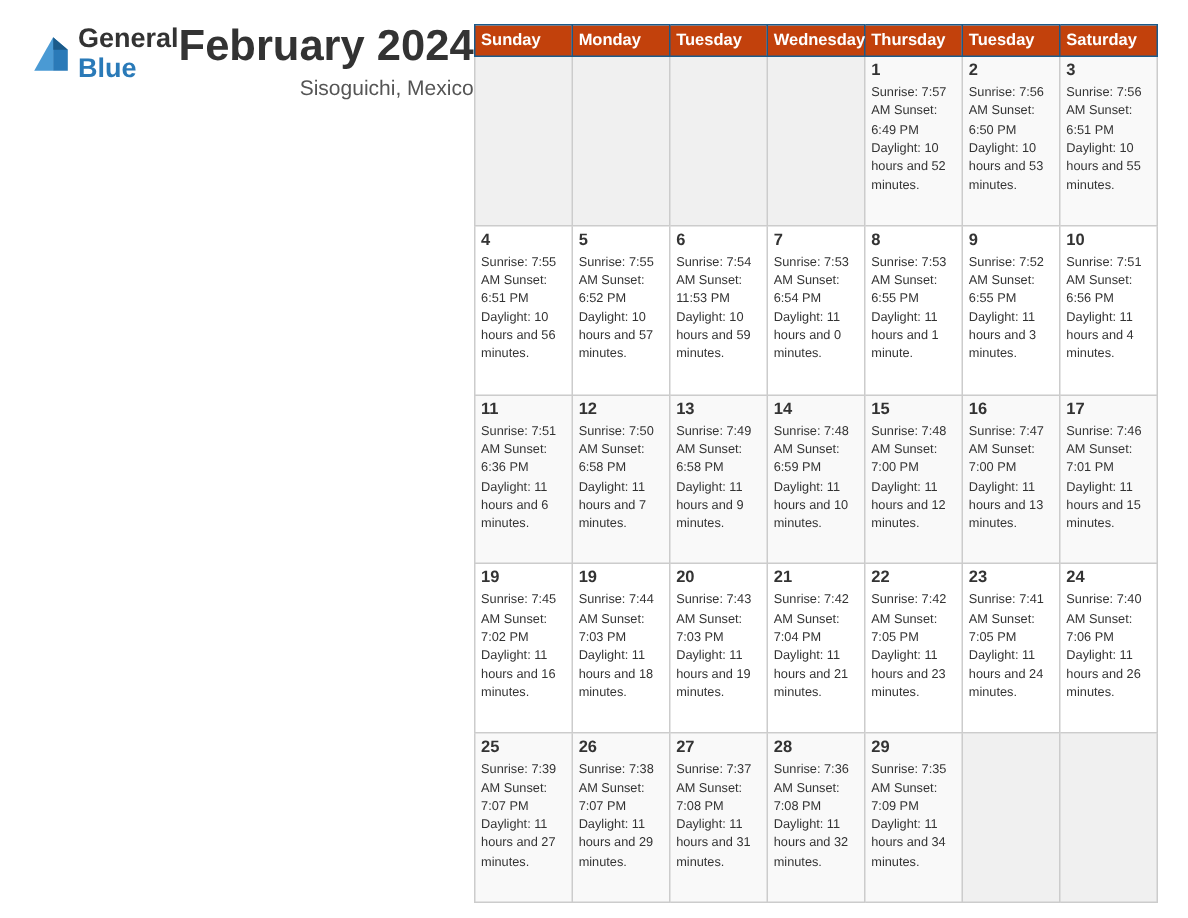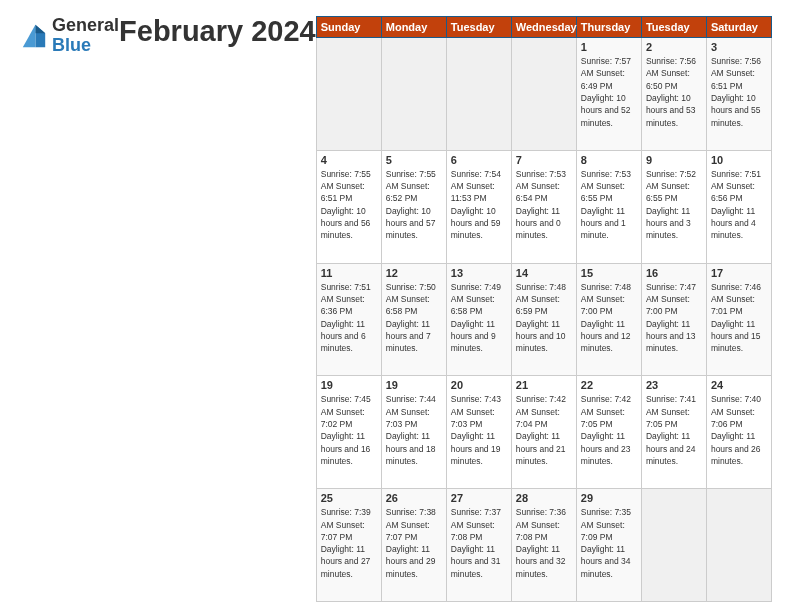--- a/index.html
+++ b/index.html
@@ -115,20 +115,21 @@
         <polygon points="22,4 36,16 22,16" fill="#1a5a8a"></polygon>
         <polygon points="4,36 22,4 22,36" fill="#4a9ad4"></polygon>
       </svg>
       <div class="logo-text">
         <div>General</div>
         <div><span>Blue</span></div>
       </div>
     </div>
     <div class="title-block">
       <div class="main-title">February 2024</div>
+      <div class="sub-title">Sisoguichi, Mexico</div>
     </div>
   </div>
 
   <table class="calendar">
     <thead>
       <tr>
       <th>Sunday</th>
           <th>Monday</th>
           <th>Tuesday</th>
           <th>Wednesday</th>

